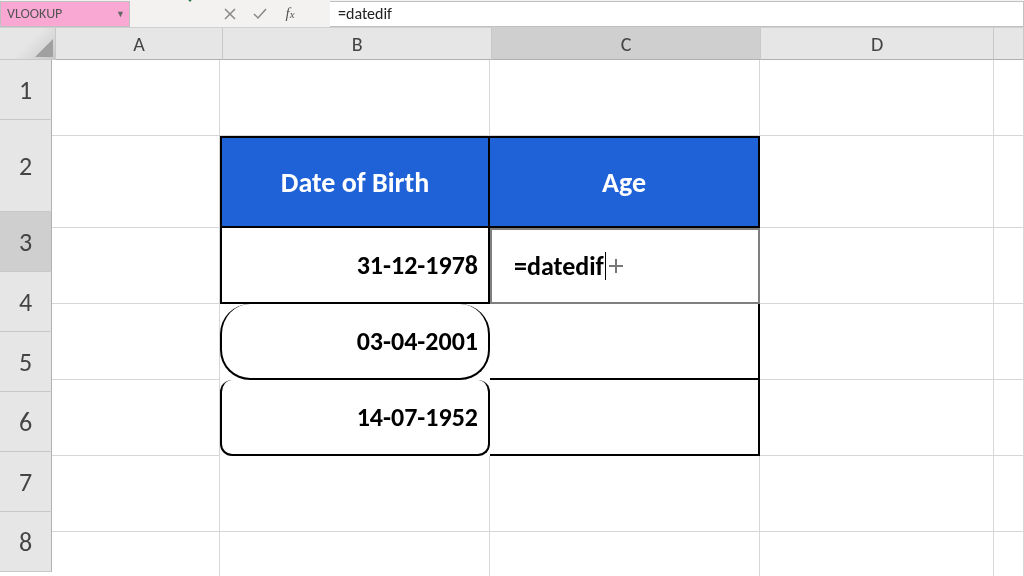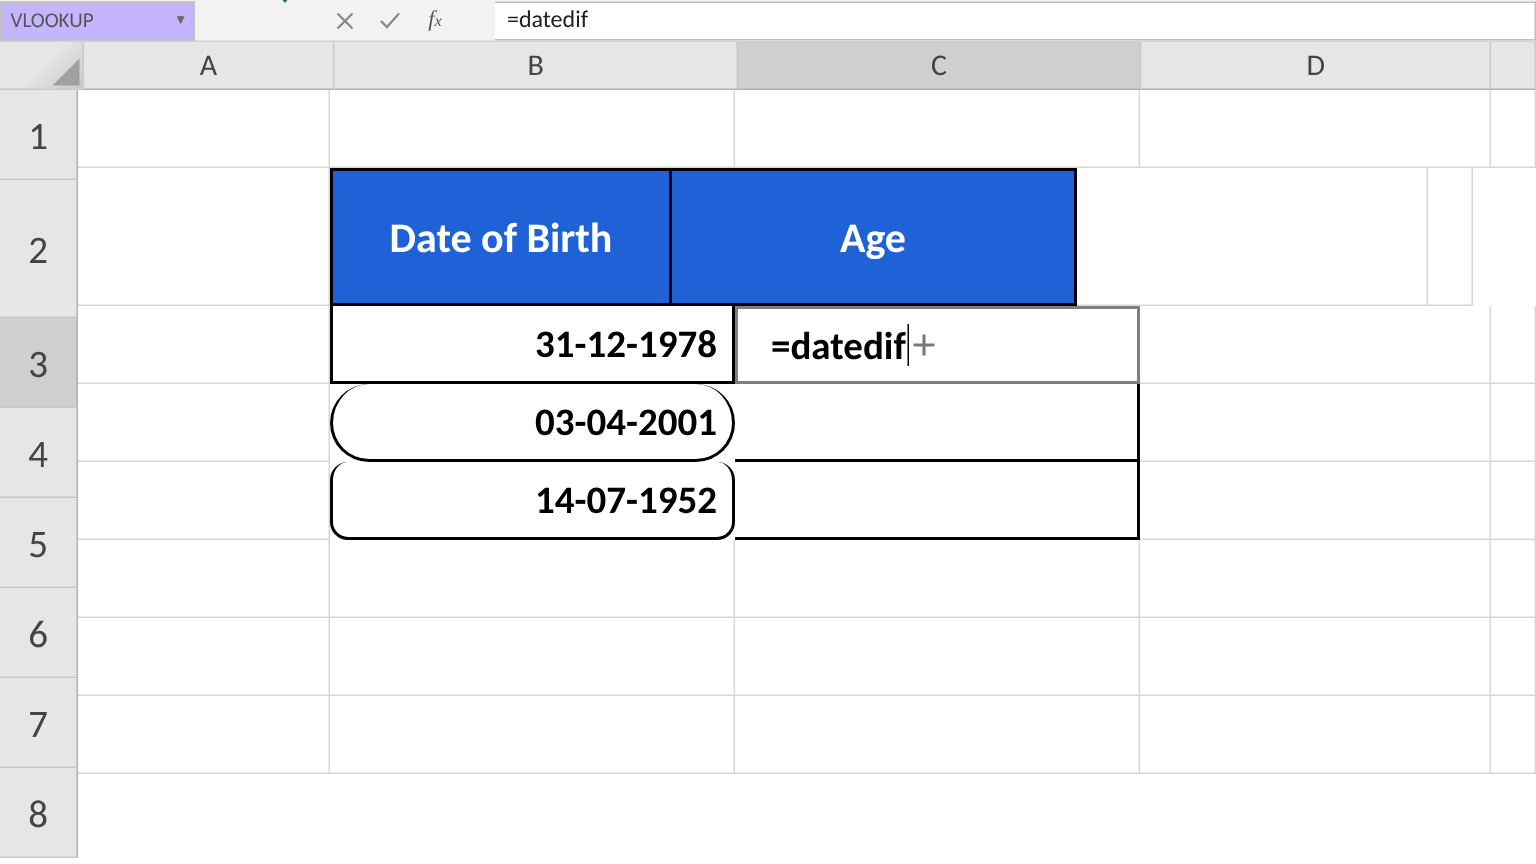--- a/index.html
+++ b/index.html
@@ -14,21 +14,21 @@
       display: flex;
       align-items: center;
       background: #f3f2f1;
       border-bottom: 1px solid #d0d0d0;
       height: 28px;
       padding: 0;
     }
     .name-box {
       width: 130px;
       height: 26px;
-      background: #c4b5fd;
+      background: #f9a8d4;
       border: 1px solid #c0c0c0;
       display: flex;
       align-items: center;
       padding: 0 6px;
       font-size: 14px;
       position: relative;
       color: #555;
     }
     .name-box-dropdown {
       position: absolute; right: 4px; font-size: 9px; color:#666;
@@ -66,21 +66,21 @@
     .corner::after{content:""; position:absolute; right:2px; bottom:2px; width:0;height:0; border-left:18px solid transparent; border-bottom:18px solid #a0a0a0;}
     .col-h { border-right:1px solid #c8c8c8; border-bottom:1px solid #b0b0b0; display:flex; align-items:center; justify-content:center; font-size:20px; color:#444; background:#e6e6e6;}
     .col-h.active { background:#cfcfcf;}
     .rows { display:flex; height: calc(100% - 32px);}
     .row-headers { display:flex; flex-direction:column; width:56px;}
     .row-h { height:60px; border-bottom:1px solid #c8c8c8; border-right:1px solid #b0b0b0; display:flex; align-items:center; justify-content:center; font-size:26px; color:#444; background:#e6e6e6;}
     .row-h.tall { height: 92px;}
     .row-h.active { background:#cfcfcf;}
     .cells { position: relative; flex:1;}
     .row { display:flex; }
-    .cell { border-right:1px solid #d7d7d7; border-bottom:1px solid #d7d7d7; height:52px; display:flex; align-items:center; padding:0 10px; font-size:26px; font-weight:700; color:#000; background:#fff; position:relative;}
+    .cell { border-right:1px solid #d7d7d7; border-bottom:1px solid #d7d7d7; height:76px; display:flex; align-items:center; padding:0 10px; font-size:26px; font-weight:700; color:#000; background:#fff; position:relative;}
     .cell.tall { height:92px;}
     .hdr-cell { background:#1f62d8; color:#fff; font-weight:700; font-size:28px; justify-content:center; border:2px solid #000; border-bottom:2px solid #000;}
     .dcell { border:2px solid #000; border-top:none; justify-content:flex-end;}
     .dcell.right { border-left:none; justify-content:flex-start; padding-left:22px;}
     .hdr-cell + .hdr-cell { border-left:none;}
     .edit-cell { border: 2px solid #7f7f7f !important; font-weight:400;}
     .cursor-line { display:inline-block; width:1px; height:28px; background:#000; vertical-align:middle; margin:0 1px;}
     .plus-cursor { display:inline-block; width:14px; height:14px; position:relative; margin-left:2px;}
     .plus-cursor::before, .plus-cursor::after{content:"";position:absolute;background:#777;}
     .plus-cursor::before{left:6px;top:0;width:2px;height:14px;}
@@ -164,21 +164,21 @@
       <div class="row">
         <div class="cell" style="width:168px;"></div>
         <div class="cell" style="width:270px;"></div>
         <div class="cell" style="width:270px;"></div>
         <div class="cell" style="width:234px;"></div>
         <div class="cell" style="width:30px;"></div>
       </div>
 
       <div class="row">
         <div class="cell tall" style="width:168px;"></div>
-        <div class="cell tall hdr-cell" style="width:228px;">
+        <div class="cell tall hdr-cell" style="width:270px;">
             <span>Date of Birth</span>
           </div>
         <div class="cell tall hdr-cell" style="width:270px;">
             <span>Age</span>
           </div>
         <div class="cell tall" style="width:234px;"></div>
         <div class="cell tall" style="width:30px;"></div>
       </div>
 
       <div class="row">

